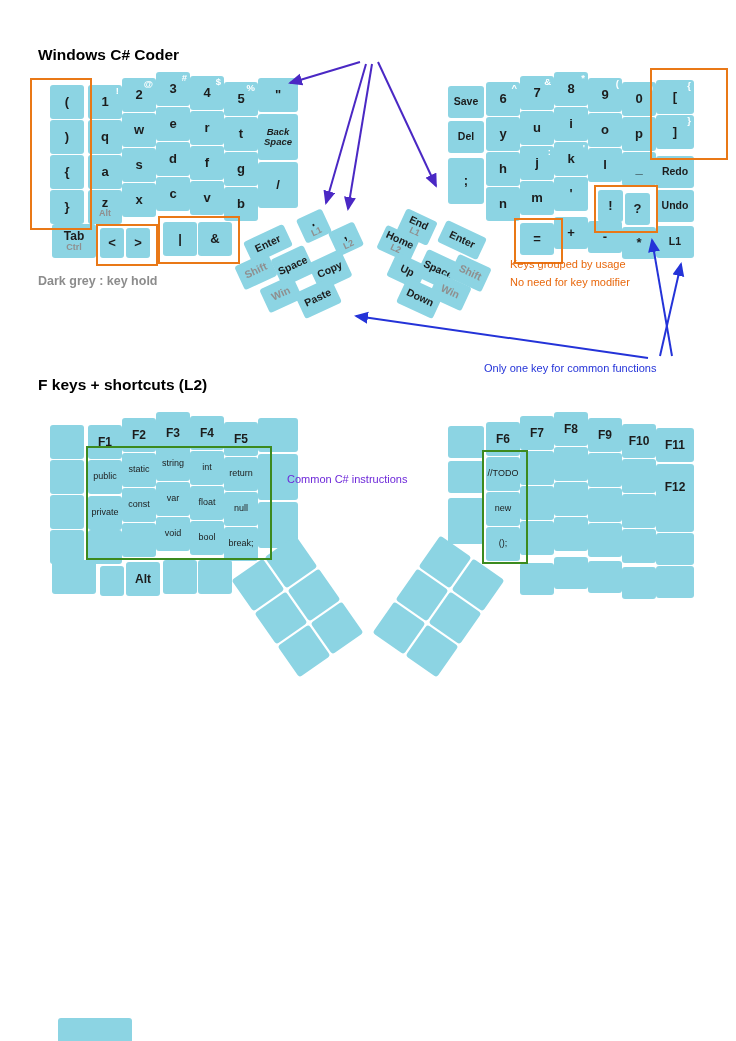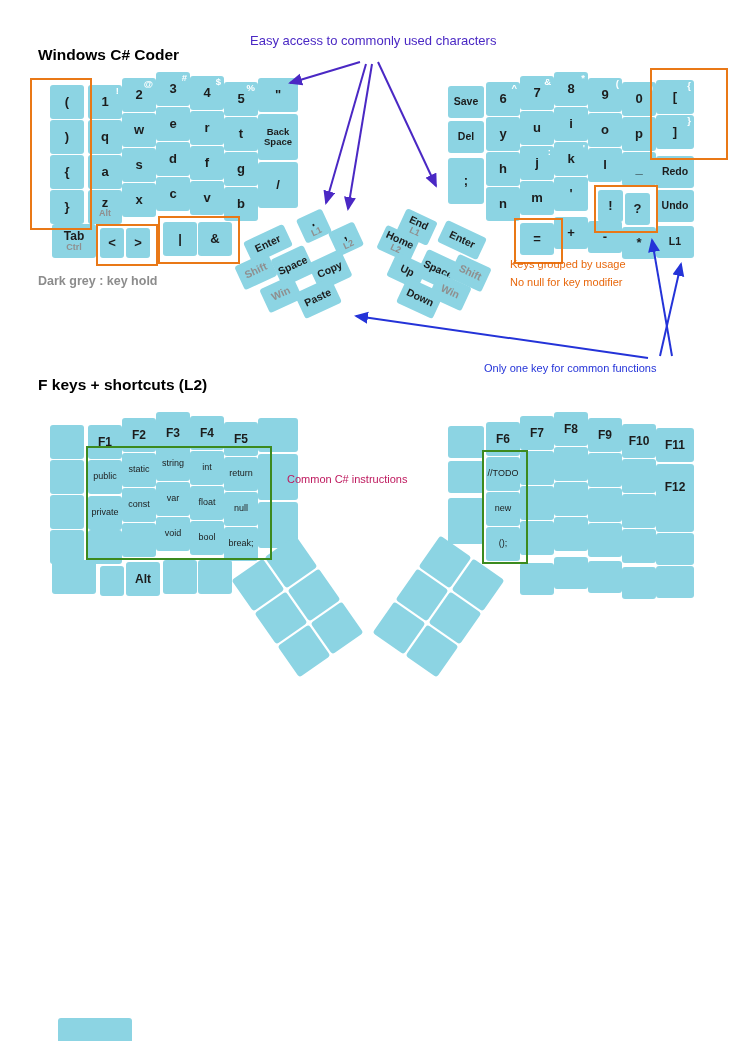--- a/index.html
+++ b/index.html
@@ -4,21 +4,21 @@
 <style>
   html,body{margin:0;padding:0;background:#fff;}
   .page{position:relative;width:736px;height:1041px;background:#ffffff;overflow:hidden;
         font-family:"Liberation Sans",sans-serif;}
   .title{position:absolute;font-weight:700;font-size:15.5px;color:#000;white-space:nowrap;z-index:5;}
   .ann{position:absolute;font-size:11px;white-space:nowrap;z-index:5;}
   .ann-purple{color:#4a28c4;}
   .ann-grey{color:#8c8c8c;font-weight:700;font-size:12.5px;}
   .ann-orange{color:#e8680d;}
   .ann-blue{color:#2433d8;}
-  .ann-green{color:#be185d;}
+  .ann-green{color:#6d28d9;}
   #keys-layer{position:absolute;left:0;top:0;width:736px;height:1041px;z-index:1;}
   .key{position:absolute;background:#8cd4e3;border-radius:3px;color:#1c1c1c;
        display:flex;flex-direction:column;align-items:center;justify-content:center;
        box-sizing:border-box;z-index:1;}
   .k-label{font-weight:700;font-size:13px;line-height:1.05;white-space:nowrap;}
   .key--word .k-label{font-size:10.5px;}
   .key--tiny .k-label{font-size:9.5px;white-space:normal;text-align:center;line-height:1.1;}
   .key--kw .k-label{font-size:9px;font-weight:400;}
   .key--fkey .k-label{font-size:12px;}
   .key--hold .k-label{font-size:10.5px;color:#8f8f8f;}
@@ -28,26 +28,25 @@
   .gbox{position:absolute;border:2px solid #3c8a1e;background:transparent;z-index:2;pointer-events:none;}
   .arrows{position:absolute;left:0;top:0;z-index:4;pointer-events:none;}
 </style>
 </head>
 <body>
 
 <div class="page">
 
   <div class="title" style="left:38px;top:46px;">Windows C# Coder</div>
 
-  <div class="ann ann-purple" style="left:250px;top:33px;font-size:13px;">Easy access to commonly used characters</div>
 
   <div class="ann ann-grey" style="left:38px;top:274px;">Dark grey : key hold</div>
 
   <div class="ann ann-orange" style="left:510px;top:258px;">Keys grouped by usage</div>
-  <div class="ann ann-orange" style="left:510px;top:276px;">No null for key modifier</div>
+  <div class="ann ann-orange" style="left:510px;top:276px;">No need for key modifier</div>
 
   <div class="ann ann-blue" style="left:484px;top:362px;">Only one key for common functions</div>
 
   <div class="title" style="left:38px;top:376px;">F keys + shortcuts (L2)</div>
 
   <div class="ann ann-green" style="left:287px;top:473px;">Common C# instructions</div>
 
   <div id="keys-layer">
       <div class="key" style="left: 50px; top: 85px; width: 34px; height: 34px;">
         <span class="k-label">(</span>
@@ -123,21 +122,21 @@
       </div>
       <div class="key" style="left: 224px; top: 152px; width: 34px; height: 34px;">
         <span class="k-label">g</span>
       </div>
       <div class="key" style="left: 224px; top: 187px; width: 34px; height: 34px;">
         <span class="k-label">b</span>
       </div>
       <div class="key" style="left: 258px; top: 78px; width: 40px; height: 34px;">
         <span class="k-label">"</span>
       </div>
-      <div class="key key--tiny" style="left: 258px; top: 114px; width: 40px; height: 46px;">
+      <div class="key key--tiny" style="left: 258px; top: 114px; width: 40px; height: 46px; font-style: italic;">
         <span class="k-label">Back Space</span>
       </div>
       <div class="key" style="left: 258px; top: 162px; width: 40px; height: 46px;">
         <span class="k-label">/</span>
       </div>
       <div class="key key--fkey" style="left: 52px; top: 224px; width: 44px; height: 34px;">
         <span class="k-label">Tab</span>
         <span class="k-sub">Ctrl</span>
       </div>
       <div class="key" style="left: 100px; top: 228px; width: 24px; height: 30px;">

